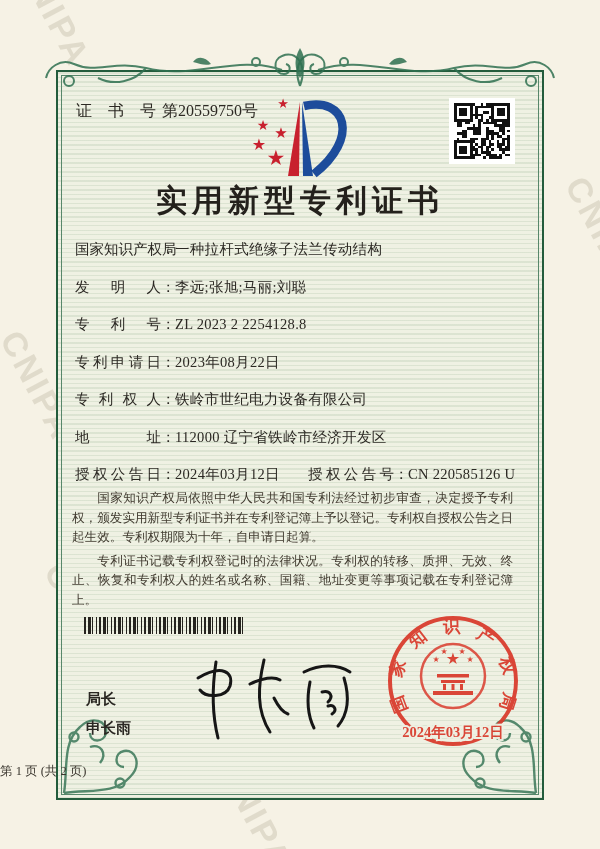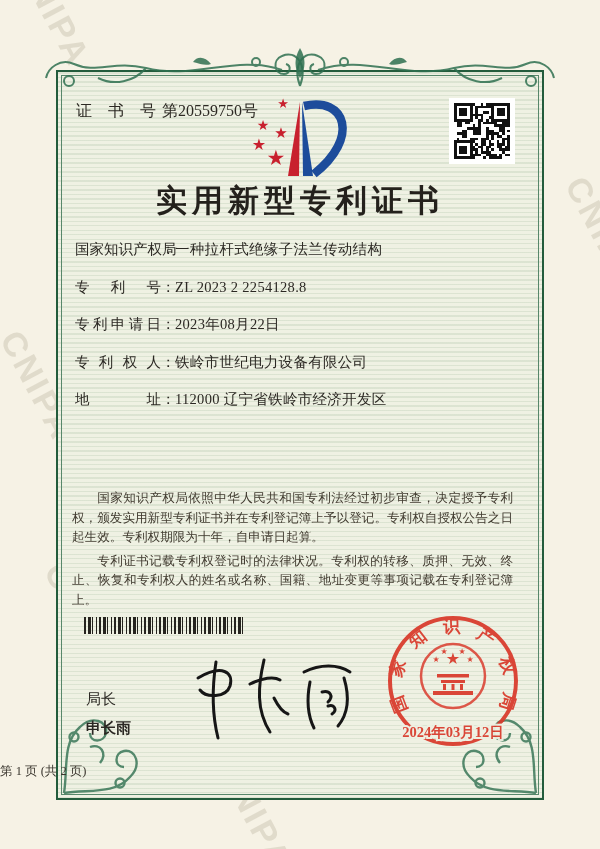--- a/index.html
+++ b/index.html
@@ -73,21 +73,21 @@
   .paras p{margin:0 17px 4px 0;text-indent:2em;}
   
   .barcode{
     position:absolute;left:84px;top:617px;width:162px;height:17px;
     background:repeating-linear-gradient(90deg,
       #26241f 0 2px,transparent 2px 4px,
       #26241f 4px 7px,transparent 7px 8px,
       #26241f 8px 9px,transparent 9px 12px,
       #26241f 12px 13px,transparent 13px 15px);
   }
-  .signer-title{position:absolute;left:86px;top:690px;font-size:15px;font-weight:400;color:#2b2823;}
+  .signer-title{position:absolute;left:86px;top:690px;font-size:15px;font-weight:700;color:#2b2823;}
   .signer-name{position:absolute;left:86px;top:719px;font-size:15px;font-weight:600;color:#2b2823;}
   .signature{position:absolute;left:178px;top:648px;width:200px;height:100px;}
   .seal{position:absolute;left:368px;top:596px;width:170px;height:170px;opacity:.93;}
   .page-number{
     position:absolute;left:0;right:0;top:763px;text-align:left;
     font-size:12.5px;color:#3a362e;
   }
   .footer-note{
     position:absolute;left:0;right:0;top:810px;text-align:center;
     font-size:13.5px;color:#3a362e;letter-spacing:1px;
@@ -334,30 +334,36 @@
       </svg>
   </div>
 
   <div class="title">实用新型专利证书</div>
 
   <div class="fields">
     <div class="row">
       <span class="flabel">国家知识产权局</span><span class="colon">：</span><span class="fvalue">一种拉杆式绝缘子法兰传动结构</span>
     </div>
     <div class="row">
+      <span class="flabel">发明人</span><span class="colon">：</span><span class="fvalue">李远;张旭;马丽;刘聪</span>
+    </div>
+    <div class="row">
       <span class="flabel">专利号</span><span class="colon">：</span><span class="fvalue">ZL 2023 2 2254128.8</span>
     </div>
     <div class="row">
       <span class="flabel">专利申请日</span><span class="colon">：</span><span class="fvalue">2023年08月22日</span>
     </div>
     <div class="row">
       <span class="flabel">专利权人</span><span class="colon">：</span><span class="fvalue">铁岭市世纪电力设备有限公司</span>
     </div>
     <div class="row">
       <span class="flabel">地址</span><span class="colon">：</span><span class="fvalue">112000 辽宁省铁岭市经济开发区</span>
+    </div>
+    <div class="row grant">
+      <span class="flabel">授权公告日</span><span class="colon">：</span><span class="fvalue fvalue1">2024年03月12日</span><span class="flabel">授权公告号</span><span class="colon">：</span><span class="fvalue">CN 220585126 U</span>
     </div>
   </div>
 
   <div class="paras">
     <p>国家知识产权局依照中华人民共和国专利法经过初步审查，决定授予专利权，颁发实用新型专利证书并在专利登记簿上予以登记。专利权自授权公告之日起生效。专利权期限为十年，自申请日起算。</p>
     <p>专利证书记载专利权登记时的法律状况。专利权的转移、质押、无效、终止、恢复和专利权人的姓名或名称、国籍、地址变更等事项记载在专利登记簿上。</p>
   </div>
 
   <div class="barcode"></div>
 

